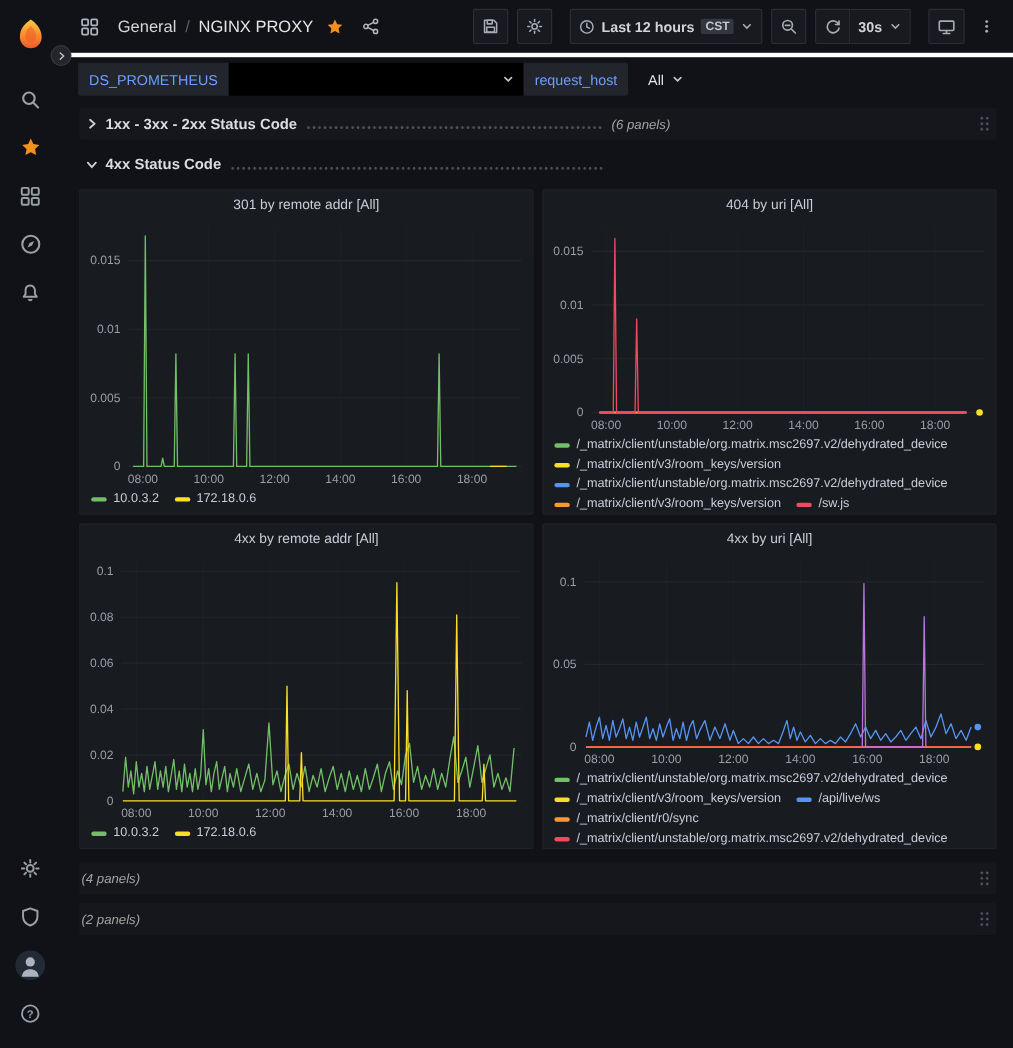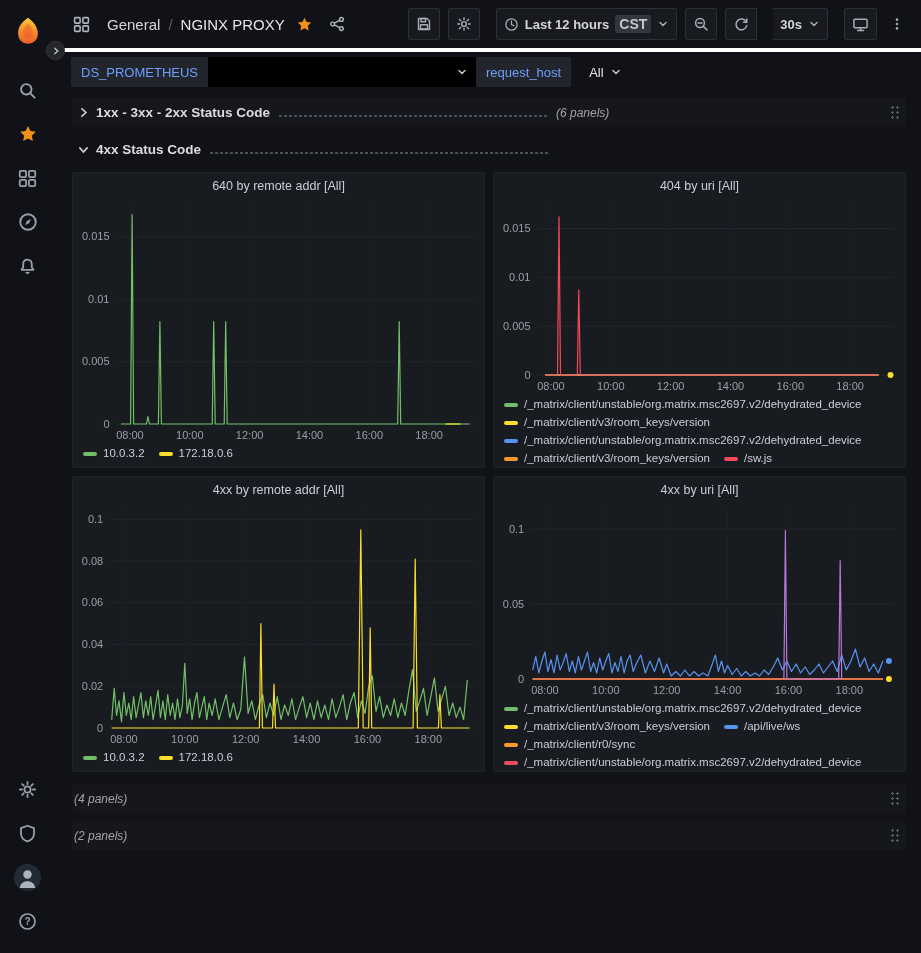--- a/index.html
+++ b/index.html
@@ -20,22 +20,22 @@
   .header { height:52px; flex:none; display:flex; align-items:center; gap:8px; padding:0 12px 0 14px; border-bottom:4px solid #ffffff; }
   .crumb { display:flex; align-items:center; gap:8px; margin-left:6px; font-size:15px; }
   .crumb .sec { color:#d5d6d8; cursor:pointer; }
   .crumb .sep { color:#5a5d63; }
   .crumb .ttl { color:#e5e5e5; font-weight:400; }
   .hdr-spacer { flex:1; }
   .icon-btn { min-width:32px; height:32px; padding:0 7px; border:1px solid #2c2f36; border-radius:2px; background:#181a20; display:flex; align-items:center; justify-content:center; gap:6px; color:#a8adb4; cursor:pointer; font-size:13px; }
   .icon-btn.noborder { border:none; background:transparent; min-width:24px; padding:0 2px; }
   .btn-group { display:flex; }
   .btn-group .icon-btn:first-child { border-radius:2px 0 0 2px; }
-  .btn-group .icon-btn:last-child { border-radius:0 2px 2px 0; border-left:none;margin-left:16px; }
-  .tz-badge { background:#33363d; color:#c4c7cd; font-size:14px; padding:1px 4px; border-radius:2px; font-weight:700; }
+  .btn-group .icon-btn:last-child { border-radius:0 2px 2px 0; border-left:none; }
+  .tz-badge { background:#33363d; color:#c4c7cd; font-size:11px; padding:1px 4px; border-radius:2px; font-weight:700; }
   .hdr-label { color:#d2d4d7; font-size:13px;font-weight:bold; }
 
   
   .submenu { height:40px; flex:none; display:flex; align-items:center; padding:4px 14px 4px 16px; }
   .var-group { display:flex; align-items:stretch; height:30px; }
   .var-label { background:#22252b; color:#6e9fff; font-size:13px; font-weight:500; display:flex; align-items:center; padding:0 10px; border-radius:2px 0 0 2px; cursor:pointer; }
   .var-value-black { width:268px; background:#000; border-radius:0 2px 2px 0; display:flex; align-items:center; justify-content:flex-end; padding:0 8px; cursor:pointer; }
   .var-value { background:#16181d; border:1px solid #2a2d33; border-left:none; color:#e3e4e6; font-size:13px; display:flex; align-items:center; gap:6px; padding:0 10px; border-radius:0 2px 2px 0; cursor:pointer; }
 
   
@@ -296,21 +296,21 @@
                 <polyline points="3.5,6 8,11 12.5,6"></polyline>
               </svg>
           </span>
           <span class="row-title">4xx Status Code</span>
           <span class="leader"></span>
         </div>
       </div>
 
       <div class="panel-grid">
         <div class="panel">
-          <div class="panel-title">640 by remote addr [All]</div>
+          <div class="panel-title">301 by remote addr [All]</div>
           <svg class="chart" viewBox="0 0 411 246">
               <line x1="56.962343096234314" y1="9" x2="56.962343096234314" y2="226" stroke="#1d2026" stroke-width="1"></line>
               <text x="56.962343096234314" y="241" text-anchor="middle" fill="#9b9fa6" font-size="11">08:00</text>
               <line x1="116.79497907949792" y1="9" x2="116.79497907949792" y2="226" stroke="#1d2026" stroke-width="1"></line>
               <text x="116.79497907949792" y="241" text-anchor="middle" fill="#9b9fa6" font-size="11">10:00</text>
               <line x1="176.62761506276152" y1="9" x2="176.62761506276152" y2="226" stroke="#1d2026" stroke-width="1"></line>
               <text x="176.62761506276152" y="241" text-anchor="middle" fill="#9b9fa6" font-size="11">12:00</text>
               <line x1="236.46025104602512" y1="9" x2="236.46025104602512" y2="226" stroke="#1d2026" stroke-width="1"></line>
               <text x="236.46025104602512" y="241" text-anchor="middle" fill="#9b9fa6" font-size="11">14:00</text>
               <line x1="296.29288702928875" y1="9" x2="296.29288702928875" y2="226" stroke="#1d2026" stroke-width="1"></line>

